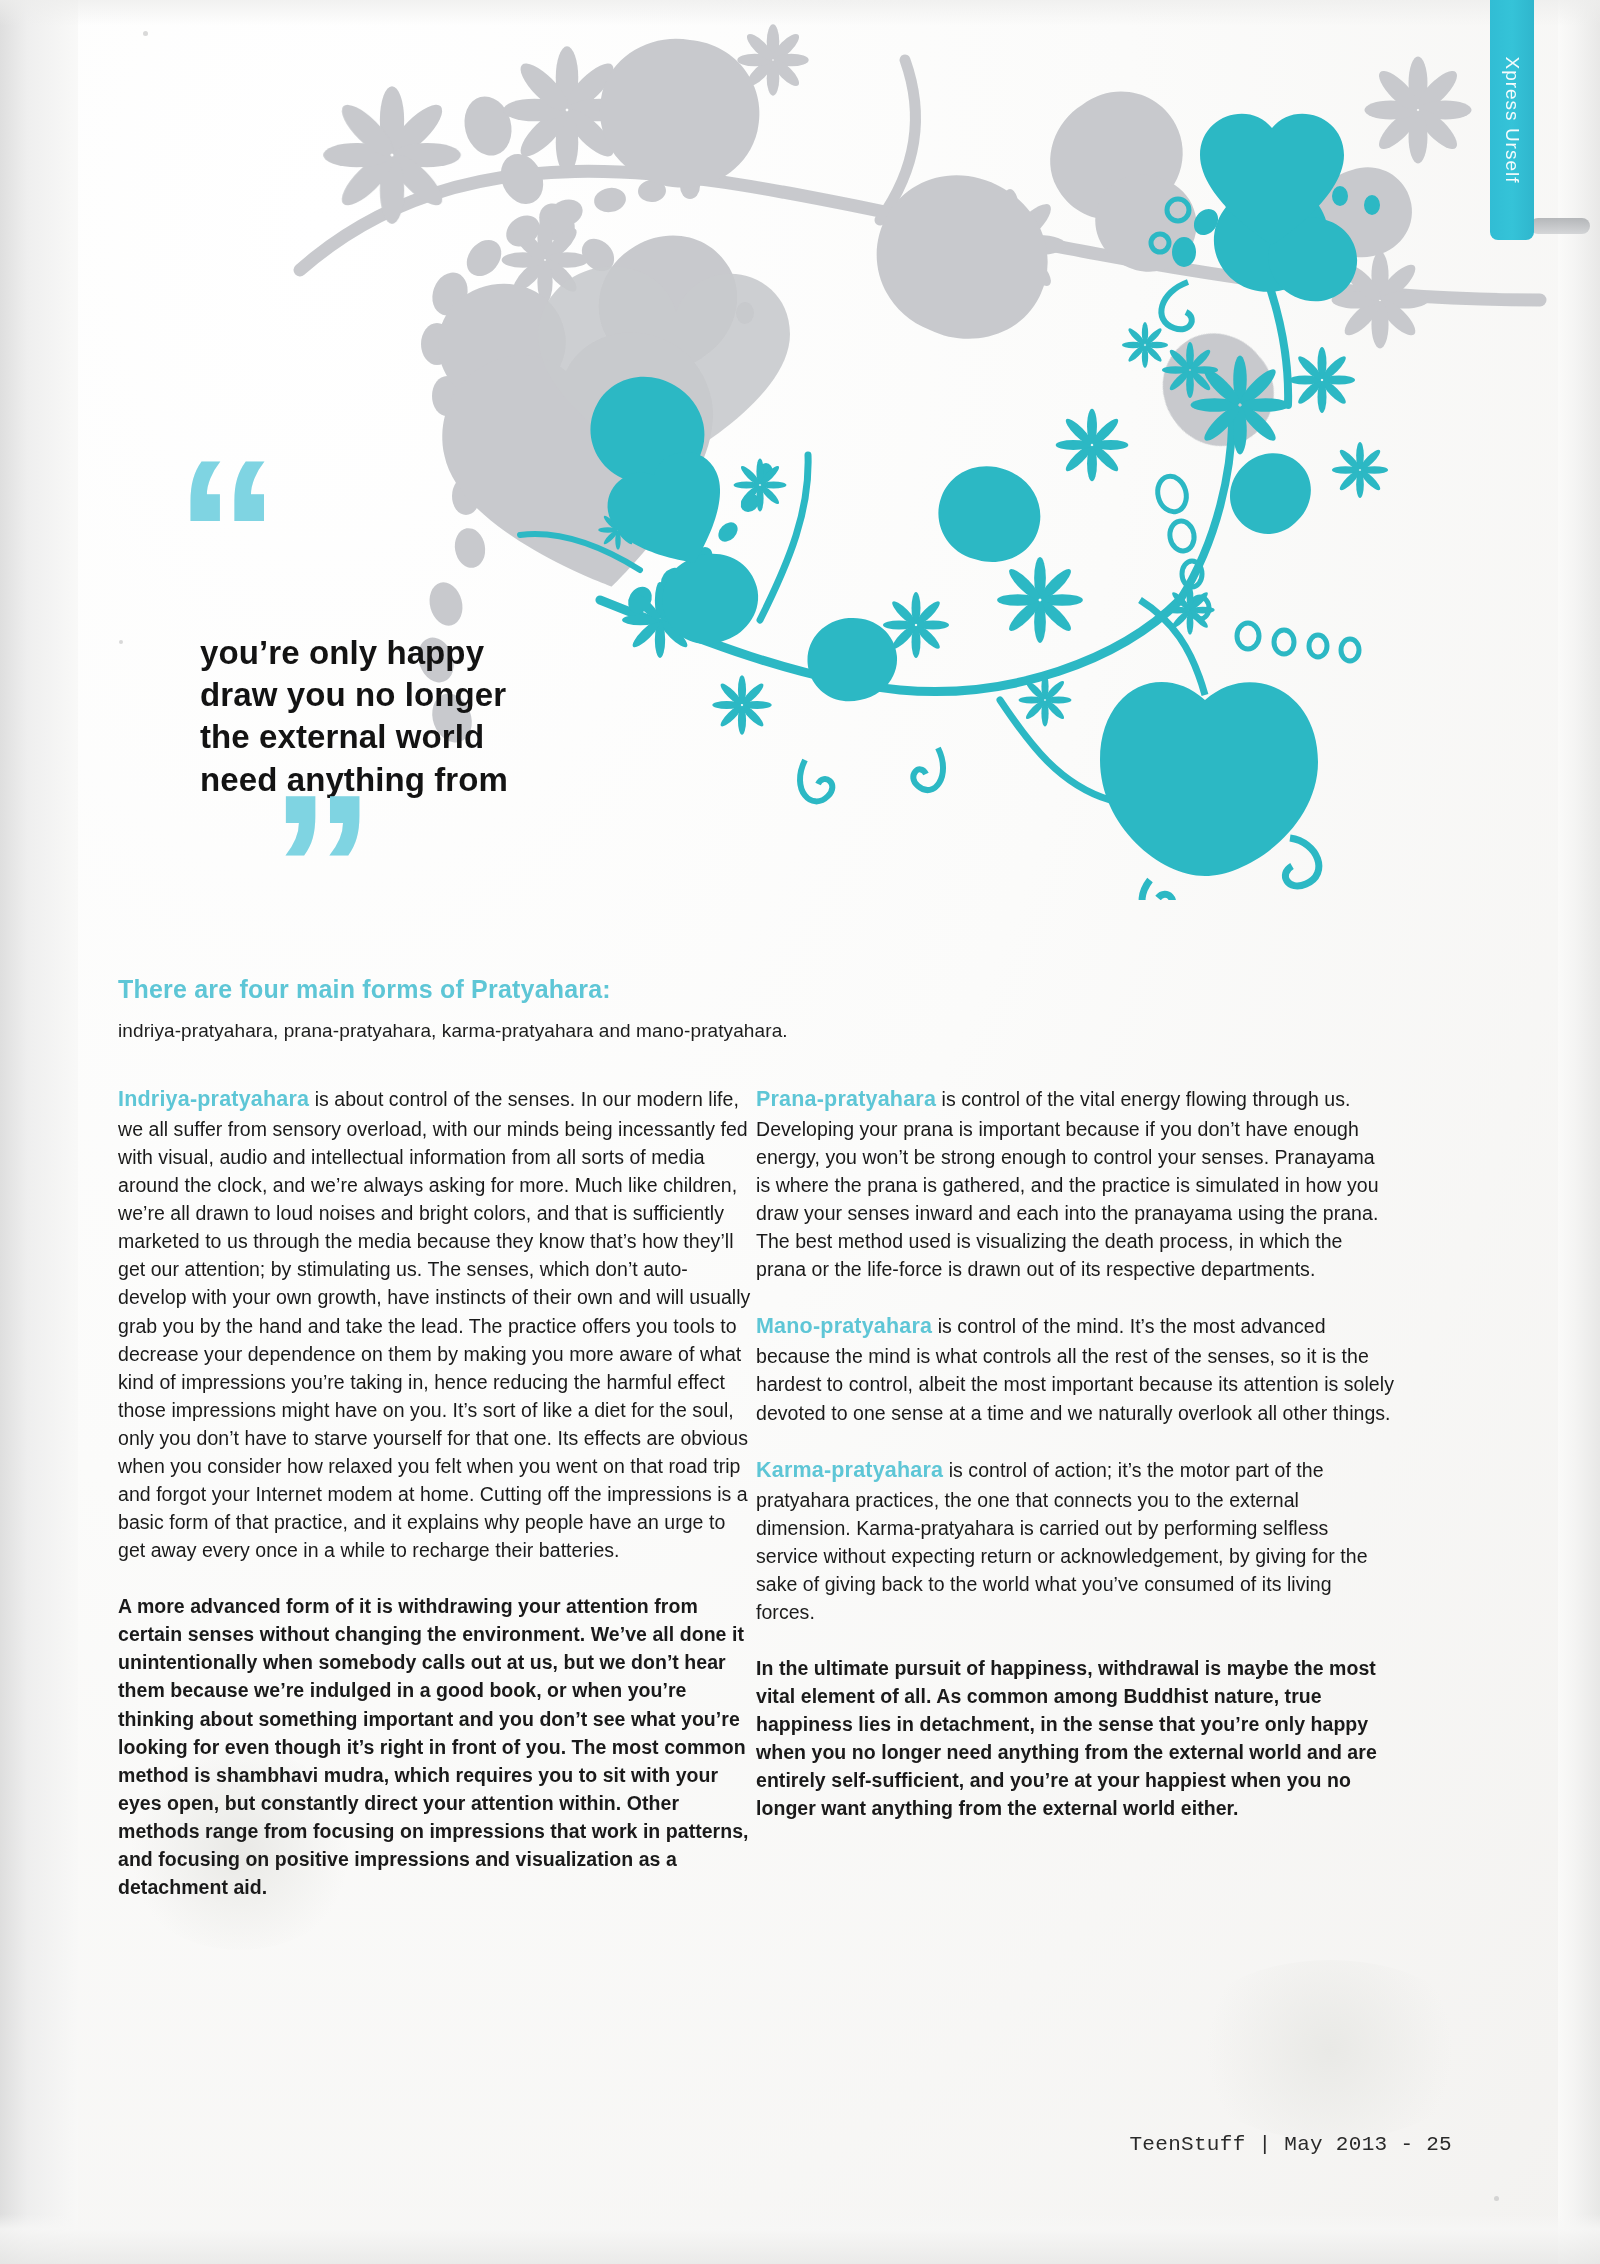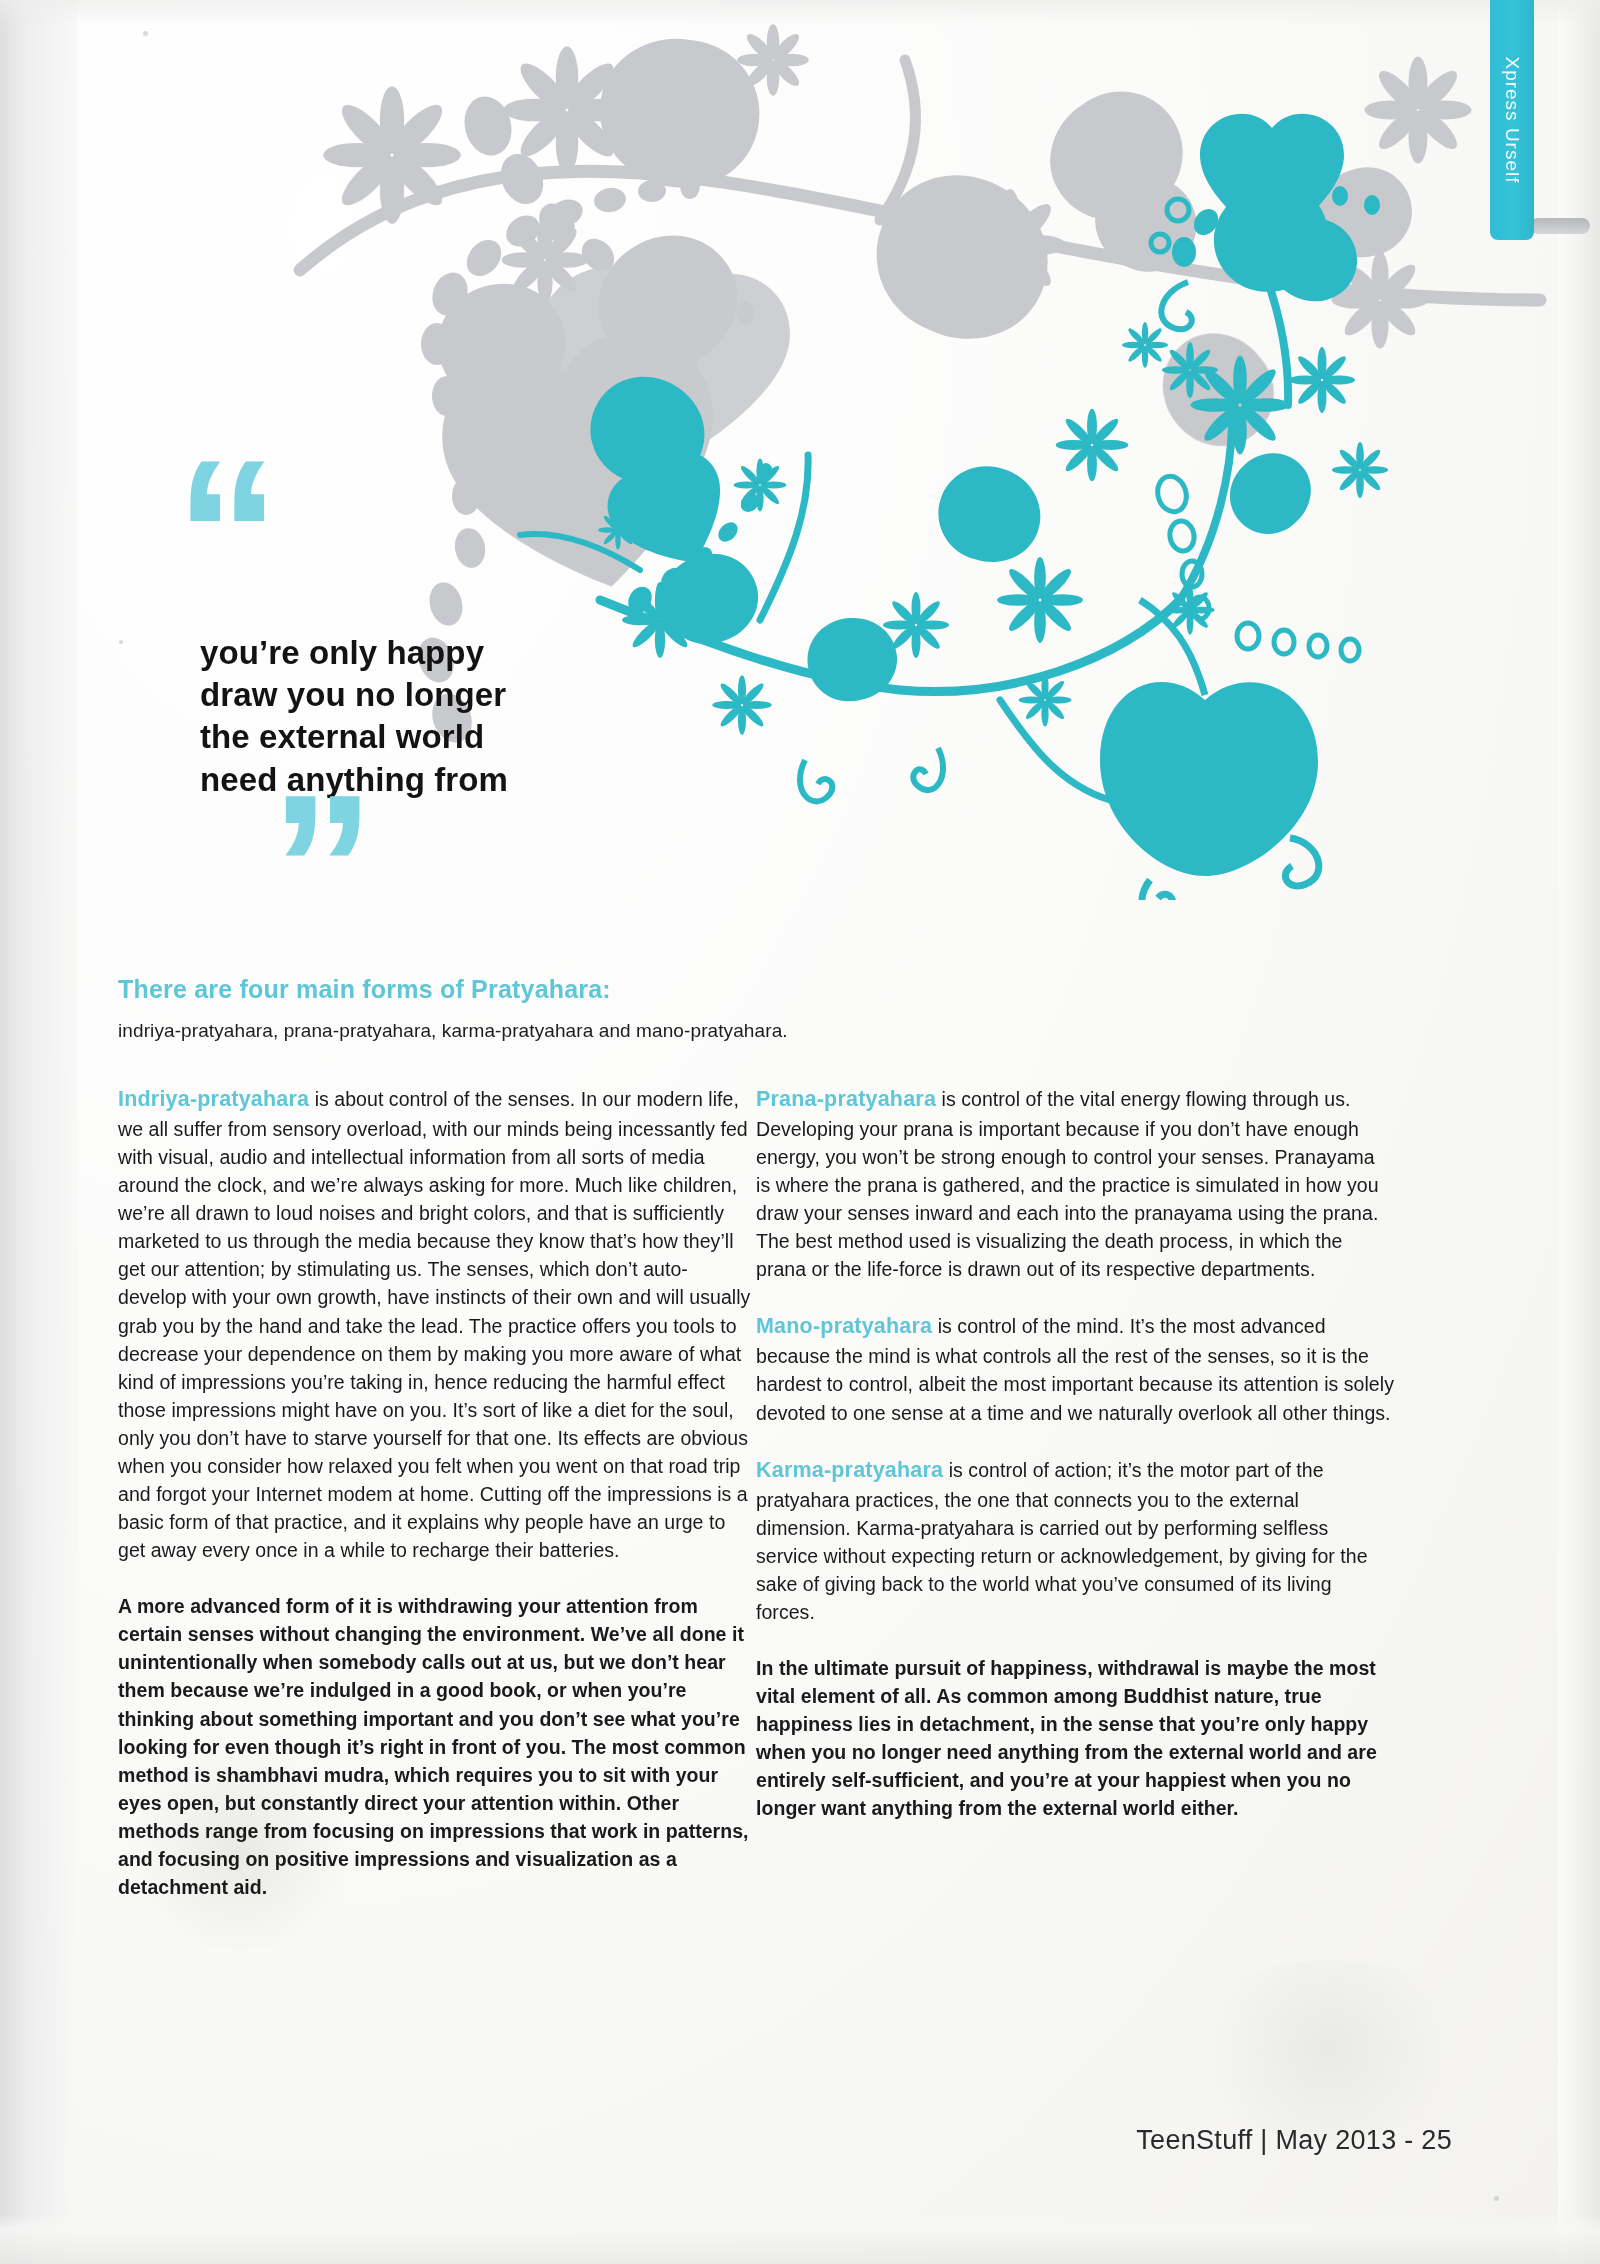--- a/index.html
+++ b/index.html
@@ -107,21 +107,21 @@
     margin:0 0 28px 0;text-align:left;letter-spacing:.05px;
   }
   .para:last-child{margin-bottom:0;font-weight:bold;}
   .term{
     color:#5ec6d6;font-weight:bold;font-size:21.5px;letter-spacing:.2px;
   }
 
   
   #footer{
     position:absolute;right:148px;bottom:108px;
-    font-size:27px;color:#2a2a2a;letter-spacing:.3px;
+    font-size:21px;color:#2a2a2a;letter-spacing:.3px;font-family:Liberation Mono, monospace;
   }
   .speck{position:absolute;background:#b9b9b9;border-radius:50%;opacity:.55;}
 </style>
 </head>
 <body>
 
 <div id="page">
 
   <div class="scan-edge-left"></div>
   <div class="scan-edge-right"></div>

